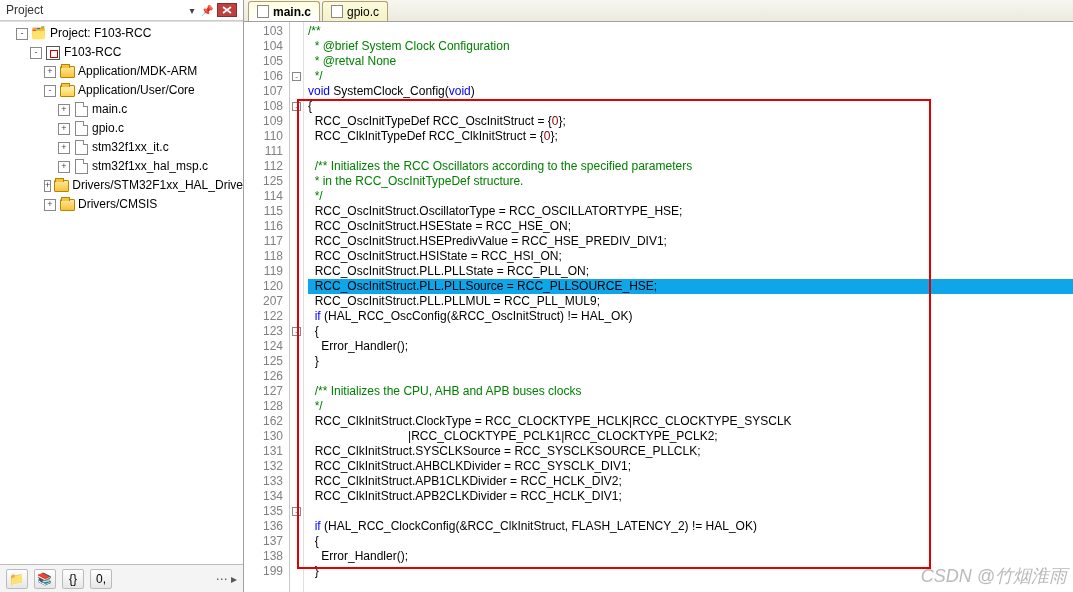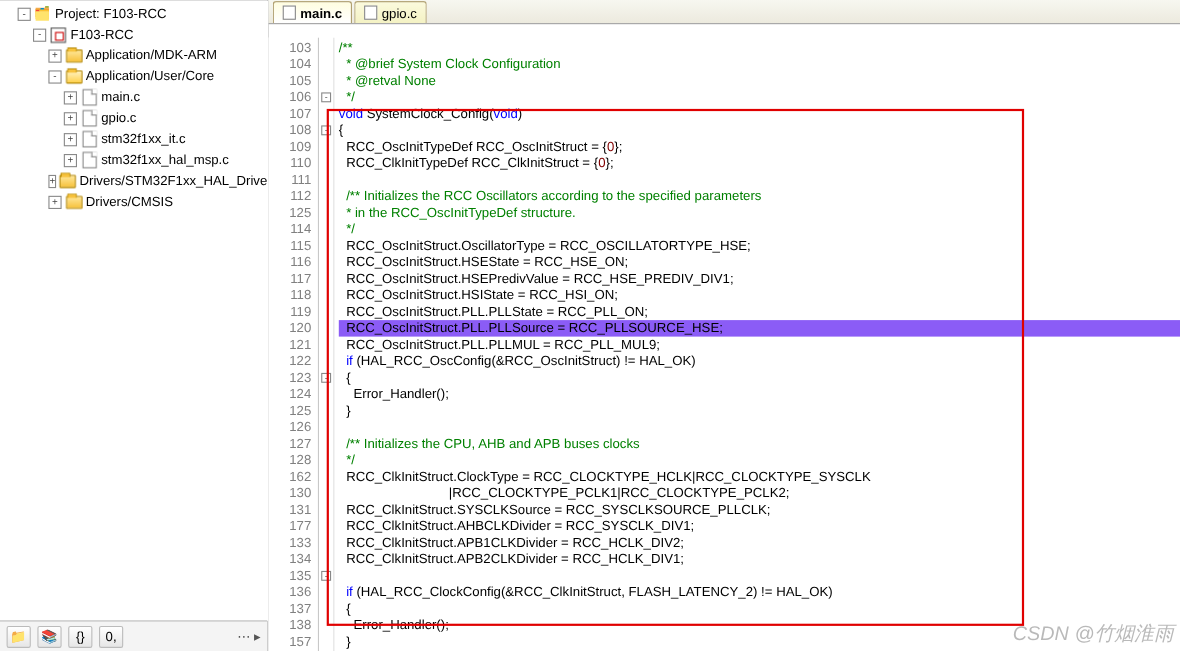--- a/index.html
+++ b/index.html
@@ -29,41 +29,51 @@
   .target-icon::before{content:"";position:absolute;left:3px;top:3px;width:6px;height:6px;border:1px solid #c00;}
   .diamond{width:10px;height:10px;background:#2ecc71;transform:rotate(45deg);margin:2px;}
   .project-footer { height: 28px; border-top: 1px solid #bbb; background: #f4f4f4; display:flex;align-items:center;gap:6px;padding:0 6px; }
   .pf-btn{width:22px;height:20px;border:1px solid #bbb;background:linear-gradient(#fff,#e6e6e6);border-radius:2px;display:inline-flex;align-items:center;justify-content:center;cursor:pointer;}
   
   .editor-area { flex: 1; display: flex; flex-direction: column; overflow: hidden; }
   .tabs { height: 22px; background: linear-gradient(#f7f7f0,#eceade); display: flex; align-items: flex-end; border-bottom: 1px solid #a0a0a0; padding-left:4px; }
   .tab { height: 20px; padding: 0 8px; margin-right: 2px; display: flex; align-items: center; gap: 4px; border: 1px solid #b0a070; border-bottom: none; background: linear-gradient(#fbfadd,#f4f2c4); border-radius: 3px 3px 0 0; cursor: pointer; }
   .tab.active { background: linear-gradient(#fffde0,#fff); font-weight: bold; }
   .tab .file-sm{width:12px;height:13px;background:#fff;border:1px solid #888;}
-  .editor-body { flex: 1; display: flex; overflow: hidden; background: #fff; position: relative; margin-top: 12px; }
+  .editor-body { flex: 1; display: flex; overflow: hidden; background: #fff; position: relative; }
   .gutter { width: 46px; background: #fff; border-right: 1px solid #c8c8c8; text-align: right; color: #808080; font-family: Consolas, monospace; font-size: 13px; padding: 2px 6px 2px 0; user-select: none; }
   .gutter div { height: 15px; line-height: 15px; }
   .fold-col{width:14px;border-right:1px solid #e0e0e0; padding-top:2px;}
   .fold-col div{height:15px;display:flex;align-items:center;justify-content:center;}
   .fold-box{width:9px;height:9px;border:1px solid #888;font-size:8px;line-height:7px;text-align:center;color:#555;background:#fff;}
   .code { flex: 1; font-family: Consolas, "Courier New", monospace; font-size: 13px; line-height: 15px; padding: 2px 0 2px 4px; white-space: pre; overflow: hidden; position: relative; color: #000; }
   .code .l { height: 15px; }
-  .code .hl { background: #8b5cf6; }
+  .code .hl { background: #0ea5e9; }
   .c-comment { color: #008000; }
   .c-key { color: #0000ff; }
   .c-num { color: #800000; }
   .redbox { position:absolute; border:2px solid #e00000; pointer-events:none; left:297px; top:99px; width:634px; height:470px; }
   .watermark{position:absolute;right:6px;bottom:4px;color:rgba(100,100,100,.45);font-size:18px;font-style:italic;pointer-events:none;}
 </style>
 </head>
 <body>
 
 <div class="app">
 
   <div class="project-panel">
+    <div class="project-header">
+      <span class="title">Project</span>
+      <span class="ph-btn">▾</span>
+      <span class="ph-btn">📌</span>
+      <span class="ph-btn ph-close">
+        <svg width="10" height="8" viewBox="0 0 10 8">
+            <path d="M1 1 L9 7 M9 1 L1 7" stroke="#fff" stroke-width="1.6"></path>
+          </svg>
+      </span>
+    </div>
 
     <div class="tree-wrap">
       <ul class="tree">
         <li>
           <span class="row">
             <span class="toggle">-</span>
             <span class="icon">🗂️</span>
             <span><span>Project: </span><span>F103-RCC</span></span>
           </span>
           <ul>
@@ -190,39 +200,39 @@
           <div>111</div>
           <div>112</div>
           <div>125</div>
           <div>114</div>
           <div>115</div>
           <div>116</div>
           <div>117</div>
           <div>118</div>
           <div>119</div>
           <div>120</div>
-          <div>121</div>
+          <div>207</div>
           <div>122</div>
           <div>123</div>
           <div>124</div>
           <div>125</div>
           <div>126</div>
           <div>127</div>
           <div>128</div>
           <div>162</div>
           <div>130</div>
           <div>131</div>
-          <div>177</div>
+          <div>132</div>
           <div>133</div>
           <div>134</div>
           <div>135</div>
           <div>136</div>
           <div>137</div>
           <div>138</div>
-          <div>157</div>
+          <div>199</div>
         </div>
       <div class="fold-col" id="foldcol">
           <div></div>
           <div></div>
           <div></div>
           <div>
             <span class="fold-box">-</span>
           </div>
           <div></div>
           <div>

